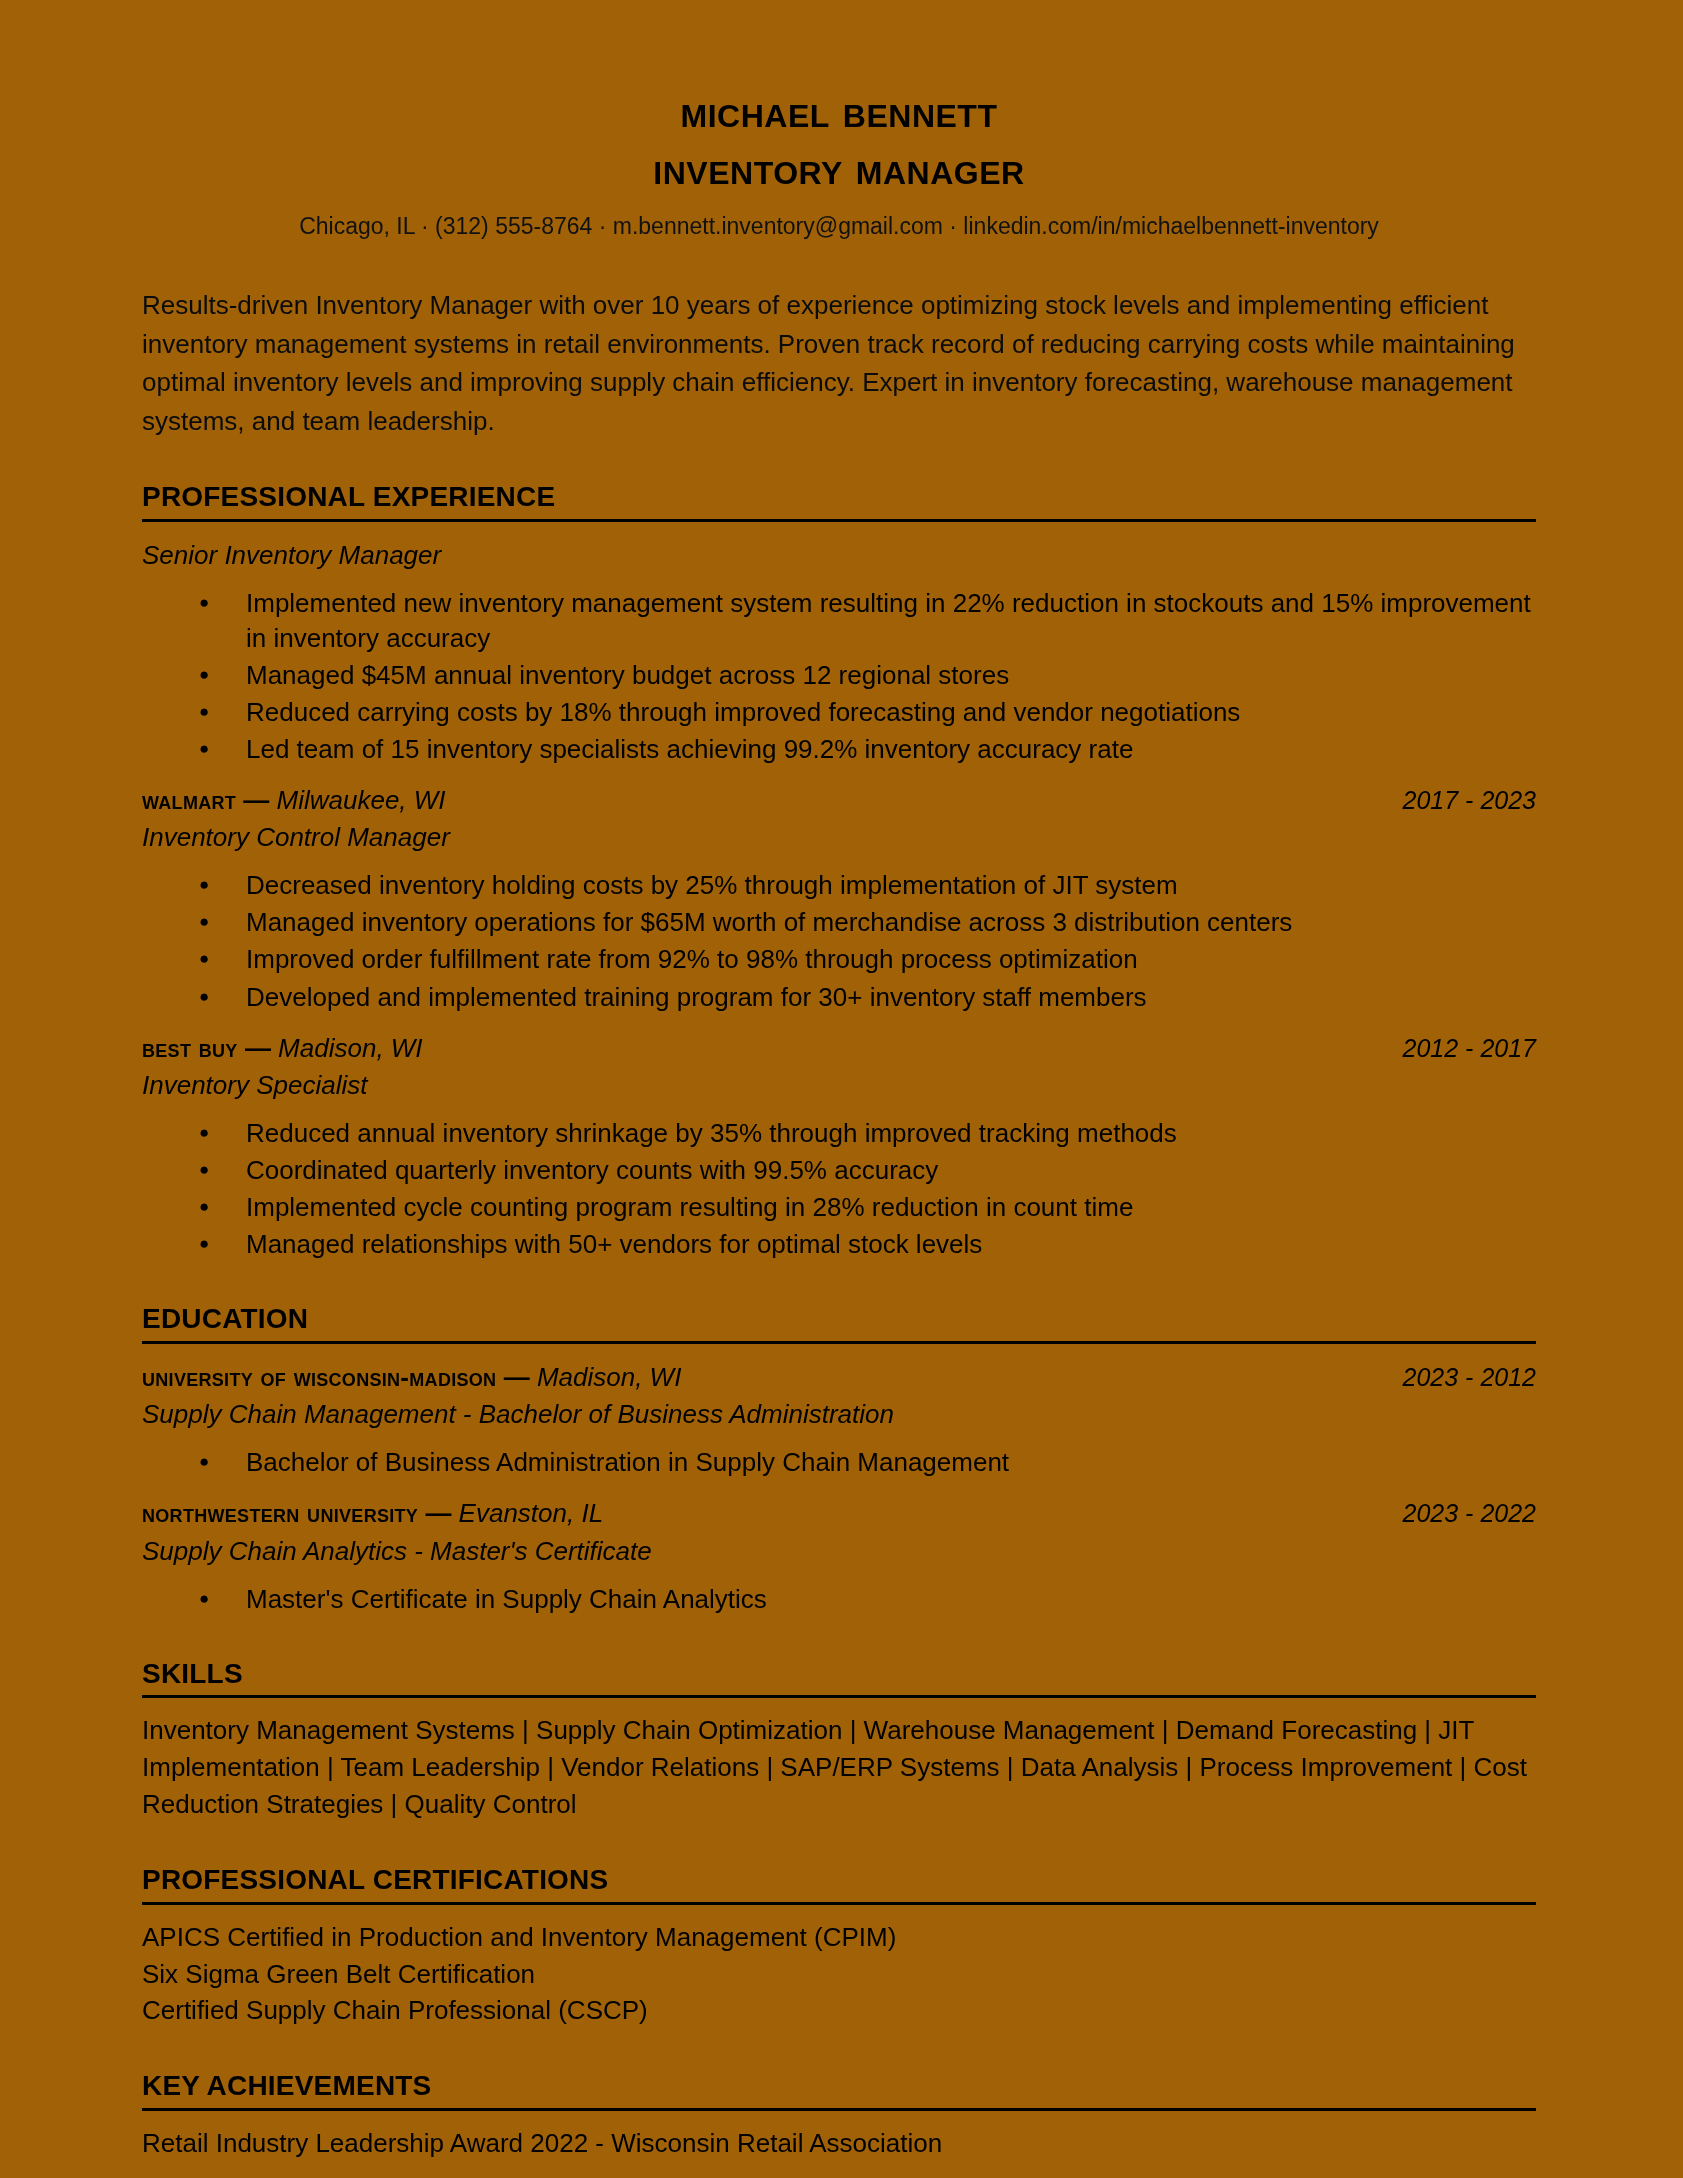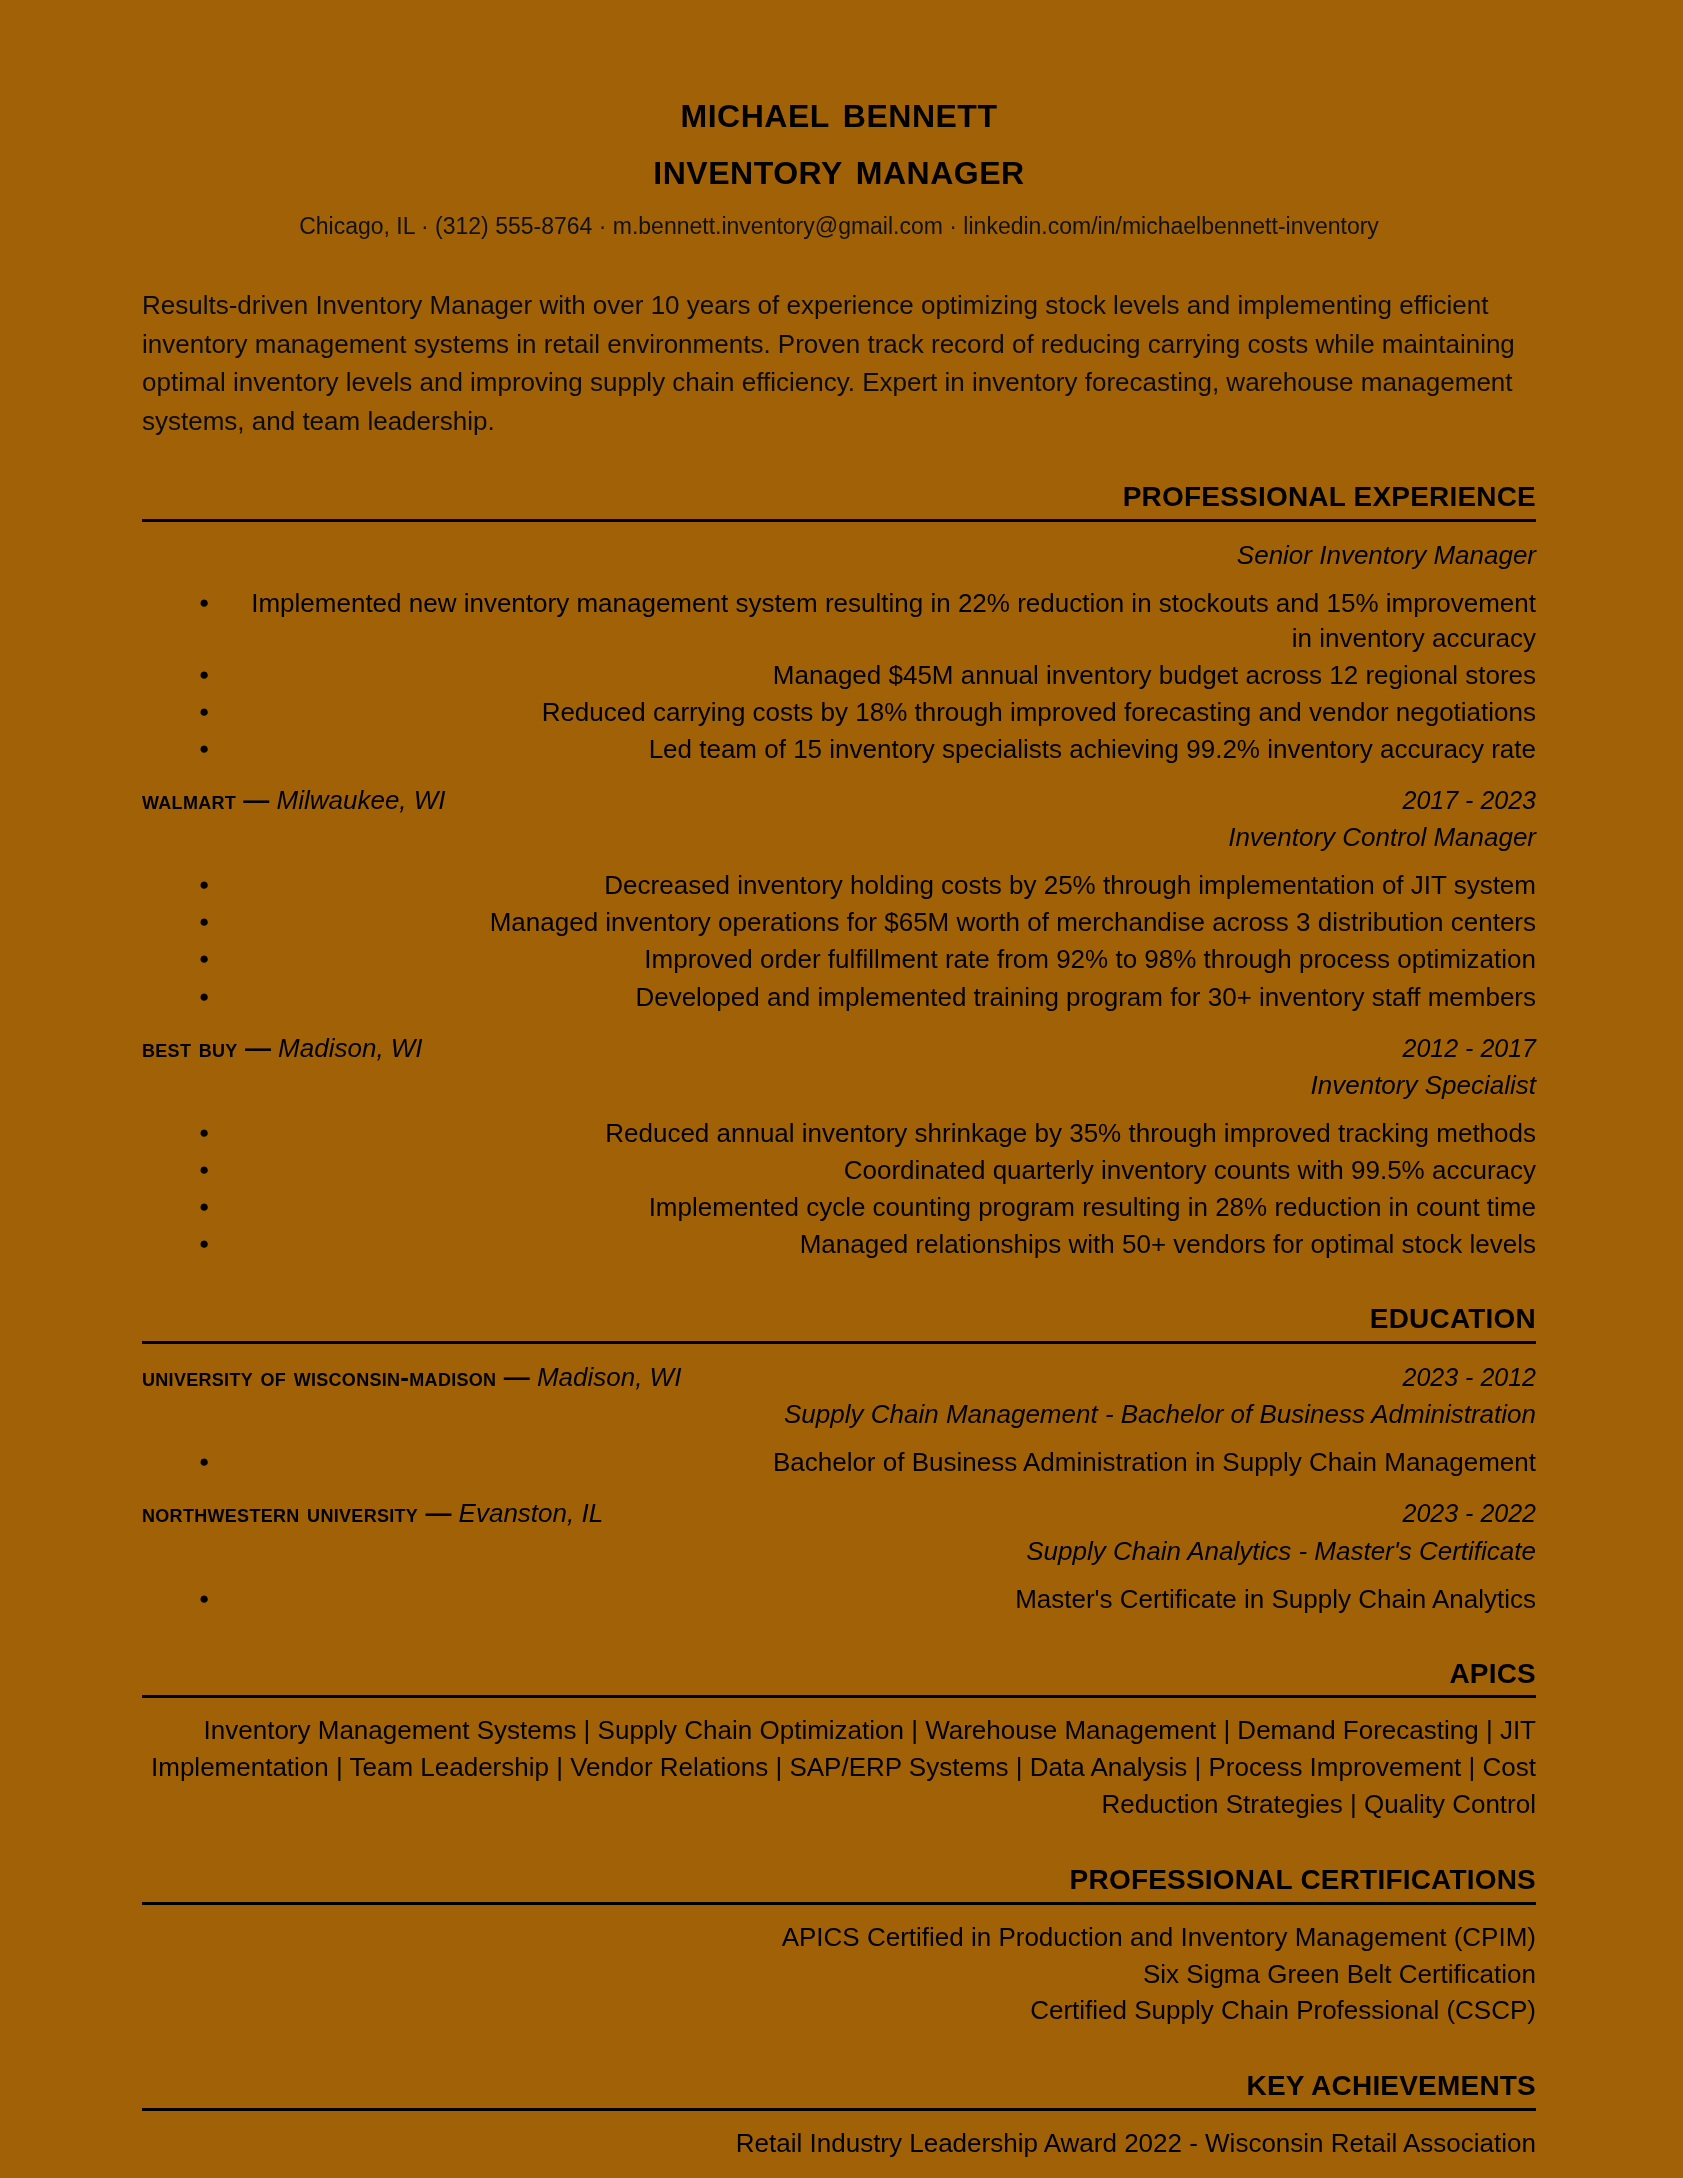--- a/index.html
+++ b/index.html
@@ -57,21 +57,21 @@
   
   .summary {
     font-size: 26px;
     line-height: 1.48;
     margin: 44px 0 0 0;
     text-align: left;
     color: #0b0b0b;
   }
 
   
-  .section { margin-top: 40px; text-align: right; }
+  .section { margin-top: 40px; }
 
   .section-title {
     font-size: 28px;
     font-weight: 700;
     letter-spacing: 0.2px;
     margin: 0 0 0 0;
     line-height: 1.2;
   }
   .rule {
     border: 0;
@@ -245,21 +245,21 @@
         <div class="entry-dates">2023 - 2022</div>
       </div>
       <div class="entry-role">Supply Chain Analytics - Master's Certificate</div>
       <ul class="bullets">
         <li>Master's Certificate in Supply Chain Analytics</li>
       </ul>
     </div>
   </div>
 
   <div class="section">
-    <div class="section-title">APICS</div>
+    <div class="section-title">SKILLS</div>
     <hr class="rule">
     <div class="text-block">Inventory Management Systems | Supply Chain Optimization | Warehouse Management | Demand Forecasting | JIT Implementation | Team Leadership | Vendor Relations | SAP/ERP Systems | Data Analysis | Process Improvement | Cost Reduction Strategies | Quality Control</div>
   </div>
 
   <div class="section">
     <div class="section-title">PROFESSIONAL CERTIFICATIONS</div>
     <hr class="rule">
     <div class="text-block">
       <div class="text-line">APICS Certified in Production and Inventory Management (CPIM)</div>
       <div class="text-line">Six Sigma Green Belt Certification</div>

